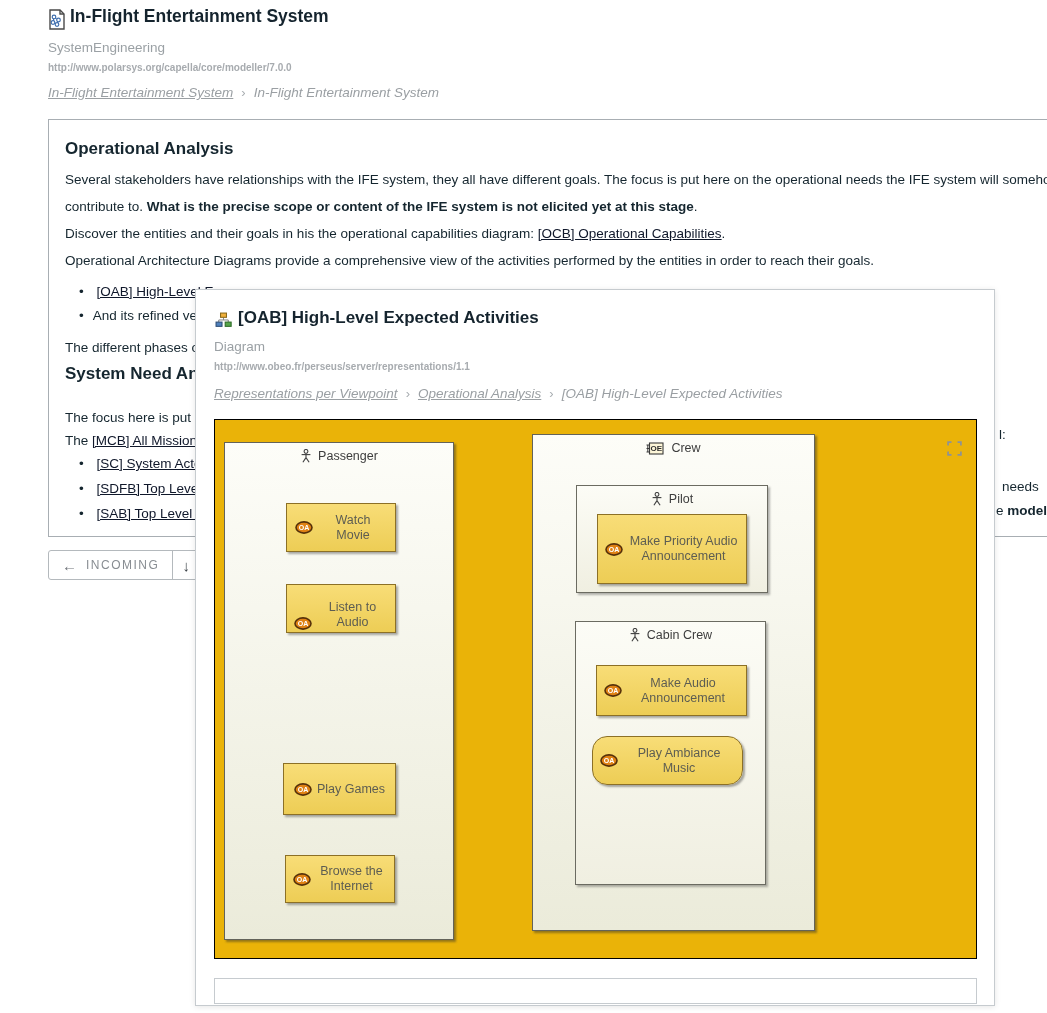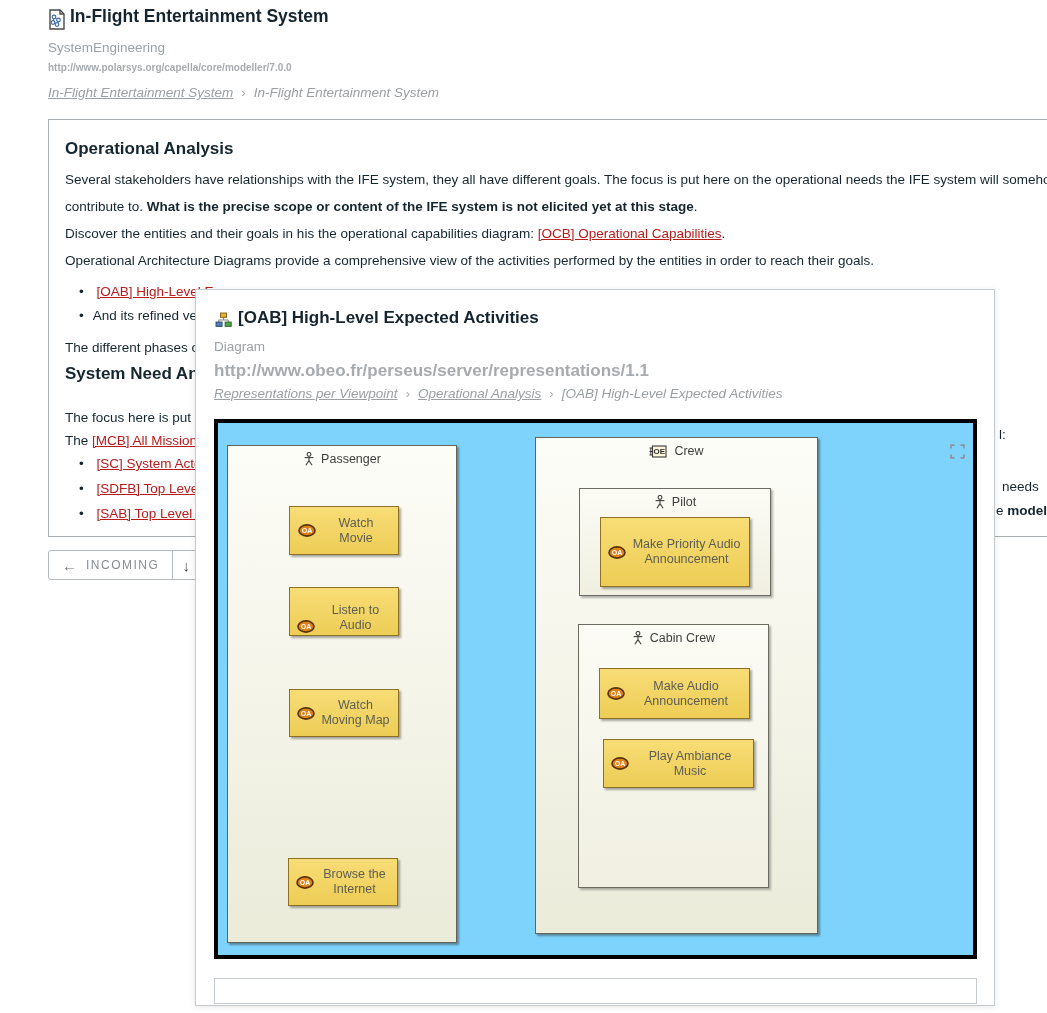--- a/index.html
+++ b/index.html
@@ -12,41 +12,41 @@
   .pg-sub   { left:8px; top:40px; font-size:13.5px; color:#9ba1a5; }
   .pg-url   { left:8px; top:62px; font-size:10px; font-weight:bold; color:#a7abaf; }
   .crumbs   { font-size:13.5px; font-style:italic; color:#9a9fa3; white-space:nowrap; }
   .crumbs .sep { color:#a8adb1; font-style:normal; margin:0 8px; font-size:13px; }
   .crumb-link { color:#9a9fa3; text-decoration:underline; cursor:pointer; }
 
   
   .main-panel { left:8px; top:119px; width:1032px; height:418px; border:1px solid #a8aeb3; background:#fff; }
   .h1 { font-size:17px; font-weight:bold; color:#15262f; }
   .body-txt { font-size:13.5px; color:#15262f; line-height:27px; }
-  .lnk { color:#b91c1c; text-decoration:underline; cursor:pointer; }
+  .lnk { color:#0f172a; text-decoration:underline; cursor:pointer; }
   .bullet { font-size:13.5px; color:#15262f; }
   .bullet::before { content:"•"; margin-right:9px; color:#15262f; }
 
   
   .inc-bar { left:8px; top:550px; width:152px; height:30px; border:1px solid #b4b9bd; border-radius:3px;
              display:flex; align-items:stretch; background:#fff; }
   .inc-left { display:flex; align-items:center; gap:9px; padding:0 13px; cursor:pointer; }
   .inc-label { font-size:12px; letter-spacing:1.5px; color:#888d92; }
   .inc-arrow-l { font-size:15px; color:#6f747a; }
   .inc-div { border-left:1px solid #b4b9bd; }
   .inc-right { flex:1; display:flex; align-items:center; justify-content:center; cursor:pointer; }
   .inc-arrow-d { font-size:15px; color:#3c4248; }
 
   
   .overlay { left:155px; top:289px; width:800px; height:717px; background:#fff;
              border:1px solid #c6cbcf; box-shadow:0 1px 6px rgba(0,0,0,0.10); z-index:5; }
   .ov-title { left:42px; top:18px; font-size:17px; font-weight:bold; color:#15242e; }
   .ov-sub   { left:18px; top:49px; font-size:13.5px; color:#9ba1a5; }
-  .ov-url   { left:18px; top:71px; font-size:17px; font-weight:bold; color:#a7abaf; }
-  .viewport { left:18px; top:129px; width:763px; height:540px; border:4px solid #000000; background:#7dd3fc; }
+  .ov-url   { left:18px; top:71px; font-size:10px; font-weight:bold; color:#a7abaf; }
+  .viewport { left:18px; top:129px; width:763px; height:540px; border:1px solid #000000; background:#eab308; }
   .ov-input { left:18px; top:688px; width:763px; height:26px; border:1px solid #c6cbcf; background:#fff; cursor:text; }
 
   
   .entity { position:absolute; background:linear-gradient(180deg,#fdfdf8 0%,#ebebda 100%);
             border:1px solid #63635a; box-shadow:2px 2px 2px rgba(45,45,45,0.45); }
   .subentity { position:absolute; background:linear-gradient(180deg,#fcfcf6 0%,#f0efe1 100%);
                border:1px solid #6b6b61; box-shadow:2px 2px 2px rgba(45,45,45,0.35); }
   .ent-head { display:flex; justify-content:center; align-items:center; gap:6px;
               padding-top:6px; font-size:12.5px; color:#3d3d3d; }
   .act { position:absolute; display:flex; align-items:center; justify-content:center; gap:5px;
@@ -192,28 +192,28 @@
         </div>
 
         <div class="act" style="left:61px;top:141px;width:110px;height:49px;align-items:flex-end;">
           <svg class="oa-badge" width="18" height="13" viewBox="0 0 18 13">
             <ellipse cx="9" cy="6.5" rx="8" ry="5.6" fill="#e08214" stroke="#55300a" stroke-width="1.6"></ellipse>
             <text x="9" y="9" text-anchor="middle" font-size="7" font-weight="bold" fill="#fff">OA</text>
           </svg>
           <span>Listen to Audio</span>
         </div>
 
-        <div class="act" style="left:61px;top:243px;width:110px;height:48px;">
-          <svg class="oa-badge" width="18" height="13" viewBox="0 0 18 13">
-            <ellipse cx="9" cy="6.5" rx="8" ry="5.6" fill="#e08214" stroke="#55300a" stroke-width="1.6"></ellipse>
-            <text x="9" y="9" text-anchor="middle" font-size="7" font-weight="bold" fill="#fff">OA</text>
-          </svg>
-          <span>Watch Moving Map</span>
-        </div>
-
+
+        <div class="act" style="left:58px;top:320px;width:113px;height:52px;">
+          <svg class="oa-badge" width="18" height="13" viewBox="0 0 18 13">
+            <ellipse cx="9" cy="6.5" rx="8" ry="5.6" fill="#e08214" stroke="#55300a" stroke-width="1.6"></ellipse>
+            <text x="9" y="9" text-anchor="middle" font-size="7" font-weight="bold" fill="#fff">OA</text>
+          </svg>
+          <span>Play Games</span>
+        </div>
 
         <div class="act" style="left:60px;top:412px;width:110px;height:48px;">
           <svg class="oa-badge" width="18" height="13" viewBox="0 0 18 13">
             <ellipse cx="9" cy="6.5" rx="8" ry="5.6" fill="#e08214" stroke="#55300a" stroke-width="1.6"></ellipse>
             <text x="9" y="9" text-anchor="middle" font-size="7" font-weight="bold" fill="#fff">OA</text>
           </svg>
           <span>Browse the Internet</span>
         </div>
       </div>
 
@@ -267,21 +267,21 @@
             </svg>
             <span>Cabin Crew</span>
           </div>
           <div class="act" style="left:20px;top:43px;width:151px;height:51px;">
             <svg class="oa-badge" width="18" height="13" viewBox="0 0 18 13">
               <ellipse cx="9" cy="6.5" rx="8" ry="5.6" fill="#e08214" stroke="#55300a" stroke-width="1.6"></ellipse>
               <text x="9" y="9" text-anchor="middle" font-size="7" font-weight="bold" fill="#fff">OA</text>
             </svg>
             <span>Make Audio Announcement</span>
           </div>
-          <div class="act" style="left:24px;top:114px;width:151px;height:49px;">
+          <div class="act" style="left:16px;top:114px;width:151px;height:49px;border-radius:15px;">
             <svg class="oa-badge" width="18" height="13" viewBox="0 0 18 13">
               <ellipse cx="9" cy="6.5" rx="8" ry="5.6" fill="#e08214" stroke="#55300a" stroke-width="1.6"></ellipse>
               <text x="9" y="9" text-anchor="middle" font-size="7" font-weight="bold" fill="#fff">OA</text>
             </svg>
             <span>Play Ambiance Music</span>
           </div>
         </div>
       </div>
     </div>
 

